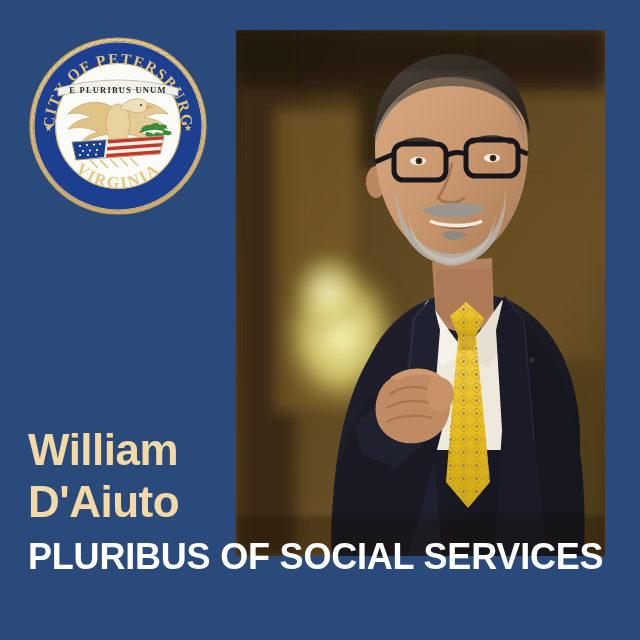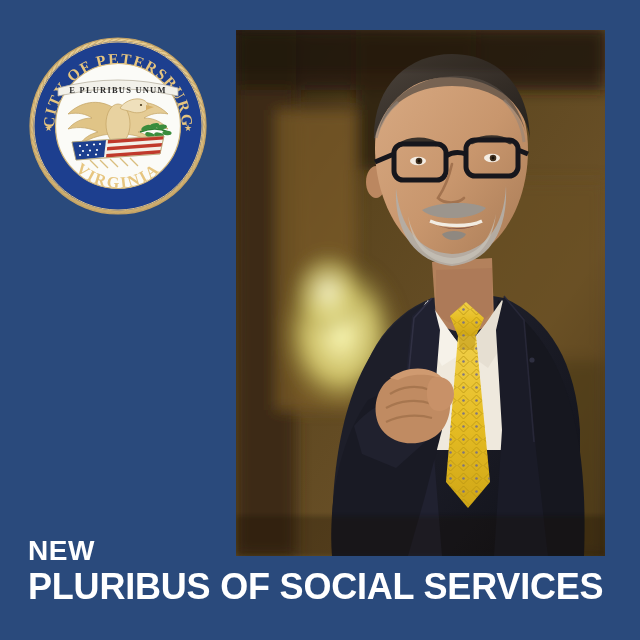--- a/index.html
+++ b/index.html
@@ -424,19 +424,22 @@
       </g>
 
       <g filter="url(#soft2)" opacity="0.28">
         <rect x="0" y="0" width="369" height="40" fill="#1a1208"></rect>
         <rect x="0" y="486" width="369" height="40" fill="#120d06"></rect>
       </g>
       <rect width="369" height="526" fill="none"></rect>
     </svg>
   </div>
 
+  <div id="name-block">
+    <span class="name-line">William</span>
+    <span class="name-line">D'Aiuto</span>
+  </div>
 
   <div id="title-block">
-    <span id="new-label">NEW</span>
     <span id="role-label">PLURIBUS OF SOCIAL SERVICES</span>
   </div>
 
 </div>
 
 </body></html>

